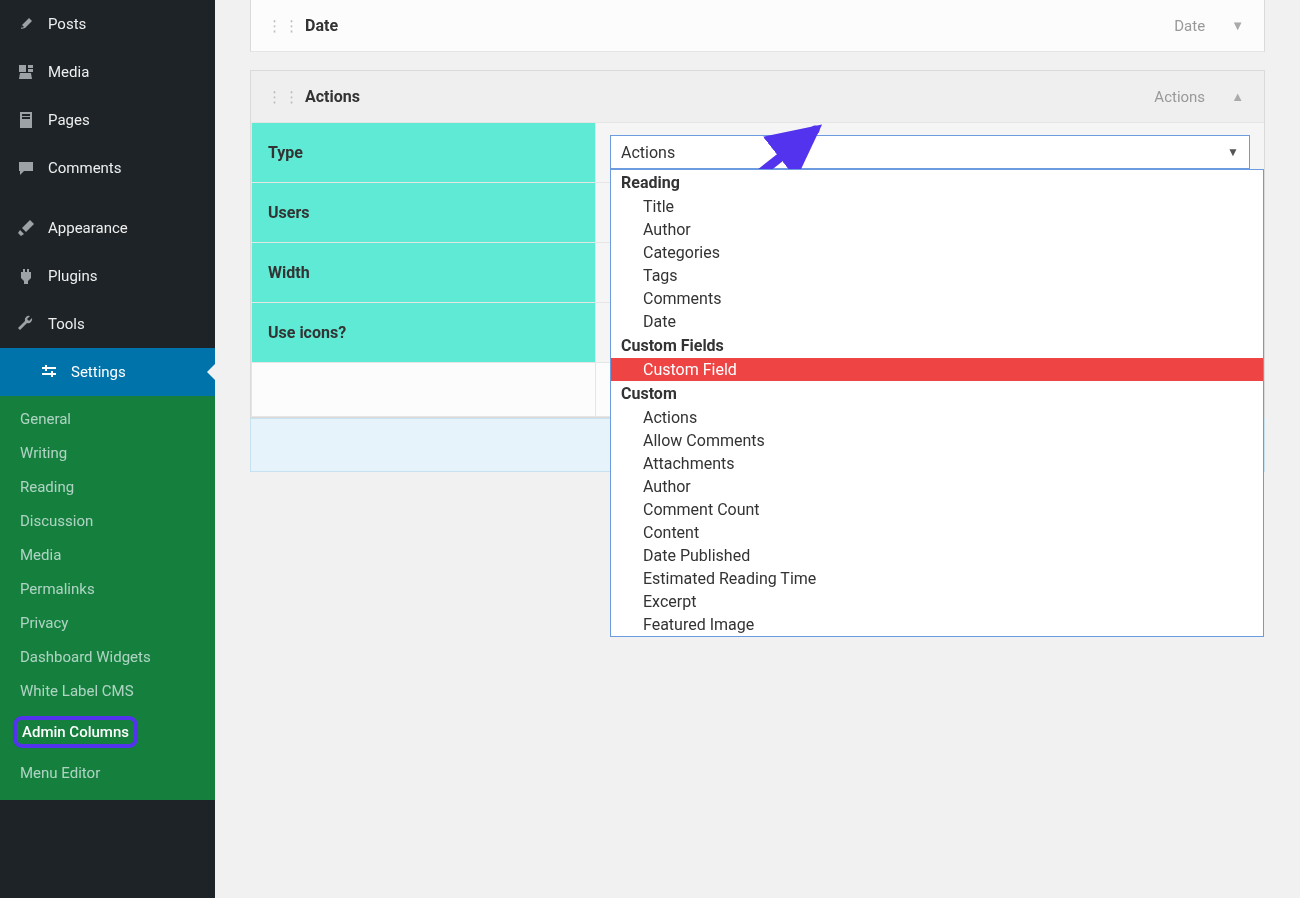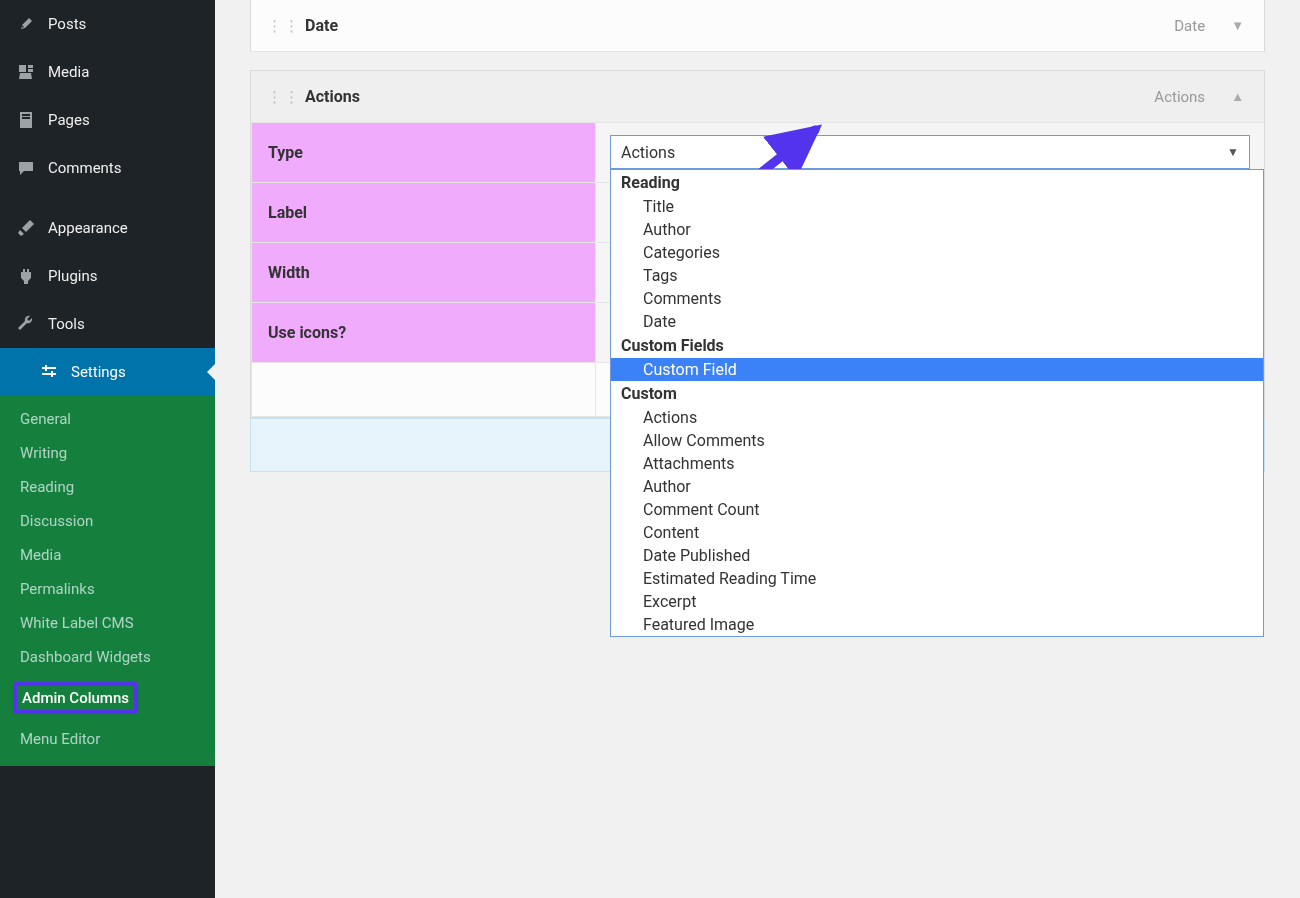--- a/index.html
+++ b/index.html
@@ -71,21 +71,21 @@
       color: rgba(240,246,252,0.7);
       font-size: 15px;
       cursor: pointer;
     }
     .submenu-item.current {
       color: #fff;
       font-weight: 500;
     }
     .highlight-box {
       border: 4px solid #5333ed;
-      border-radius: 3px;
+      border-radius: 9px;
       display: inline-block;
     }
     
     
     .main {
       flex: 1;
       background: #f1f1f1;
       padding: 0 35px 0 35px;
       position: relative;
     }
@@ -128,21 +128,21 @@
     .settings-table {
       display: table;
       width: 100%;
     }
     .settings-row {
       display: table-row;
     }
     .settings-label {
       display: table-cell;
       width: 345px;
-      background: #f0abfc;
+      background: #5eead4;
       padding: 20px 16px;
       border: 1px solid #e5e5e5;
       border-top: none;
       font-weight: 700;
       font-size: 16px;
       color: #333;
       vertical-align: middle;
     }
     .settings-control {
       display: table-cell;
@@ -186,21 +186,21 @@
       padding: 3px 10px;
       font-size: 16px;
     }
     .dropdown-item {
       padding: 2px 10px 2px 32px;
       font-size: 16px;
       color: #333;
       cursor: pointer;
     }
     .dropdown-item.selected {
-      background: #3b82f6;
+      background: #ef4444;
       color: #fff;
     }
     
     .addcol {
       margin-top: 0;
       background: #e7f3fb;
       border: 1px solid #c6e1f0;
       height: 54px;
     }
     
@@ -298,22 +298,23 @@
       <span>Settings</span>
     </div>
 
     <div class="submenu">
       <div class="submenu-item">General</div>
       <div class="submenu-item">Writing</div>
       <div class="submenu-item">Reading</div>
       <div class="submenu-item">Discussion</div>
       <div class="submenu-item">Media</div>
       <div class="submenu-item">Permalinks</div>
+      <div class="submenu-item">Privacy</div>
+      <div class="submenu-item">Dashboard Widgets</div>
       <div class="submenu-item">White Label CMS</div>
-      <div class="submenu-item">Dashboard Widgets</div>
       <div class="submenu-item current"><span class="highlight-box" style="padding:3px 5px;margin-left:-7px">Admin Columns</span></div>
       <div class="submenu-item">Menu Editor</div>
     </div>
   </div>
 
   <div class="main">
 
     <div class="column-header" style="border:1px solid #dcd9d9;border-top:none;background:#fcfcfc;border-bottom:1px solid #e5e5e5;">
       <span class="drag-handle">⋮⋮</span>
       <span class="column-title">Date</span>
@@ -357,21 +358,21 @@
                 <div class="dropdown-item">Comment Count</div>
                 <div class="dropdown-item">Content</div>
                 <div class="dropdown-item">Date Published</div>
                 <div class="dropdown-item">Estimated Reading Time</div>
                 <div class="dropdown-item">Excerpt</div>
                 <div class="dropdown-item">Featured Image</div>
               </div>
           </div>
         </div>
         <div class="settings-row">
-          <div class="settings-label">Label</div>
+          <div class="settings-label">Users</div>
           <div class="settings-control"></div>
         </div>
         <div class="settings-row">
           <div class="settings-label">Width</div>
           <div class="settings-control"></div>
         </div>
         <div class="settings-row">
           <div class="settings-label">Use icons?</div>
           <div class="settings-control"></div>
         </div>

